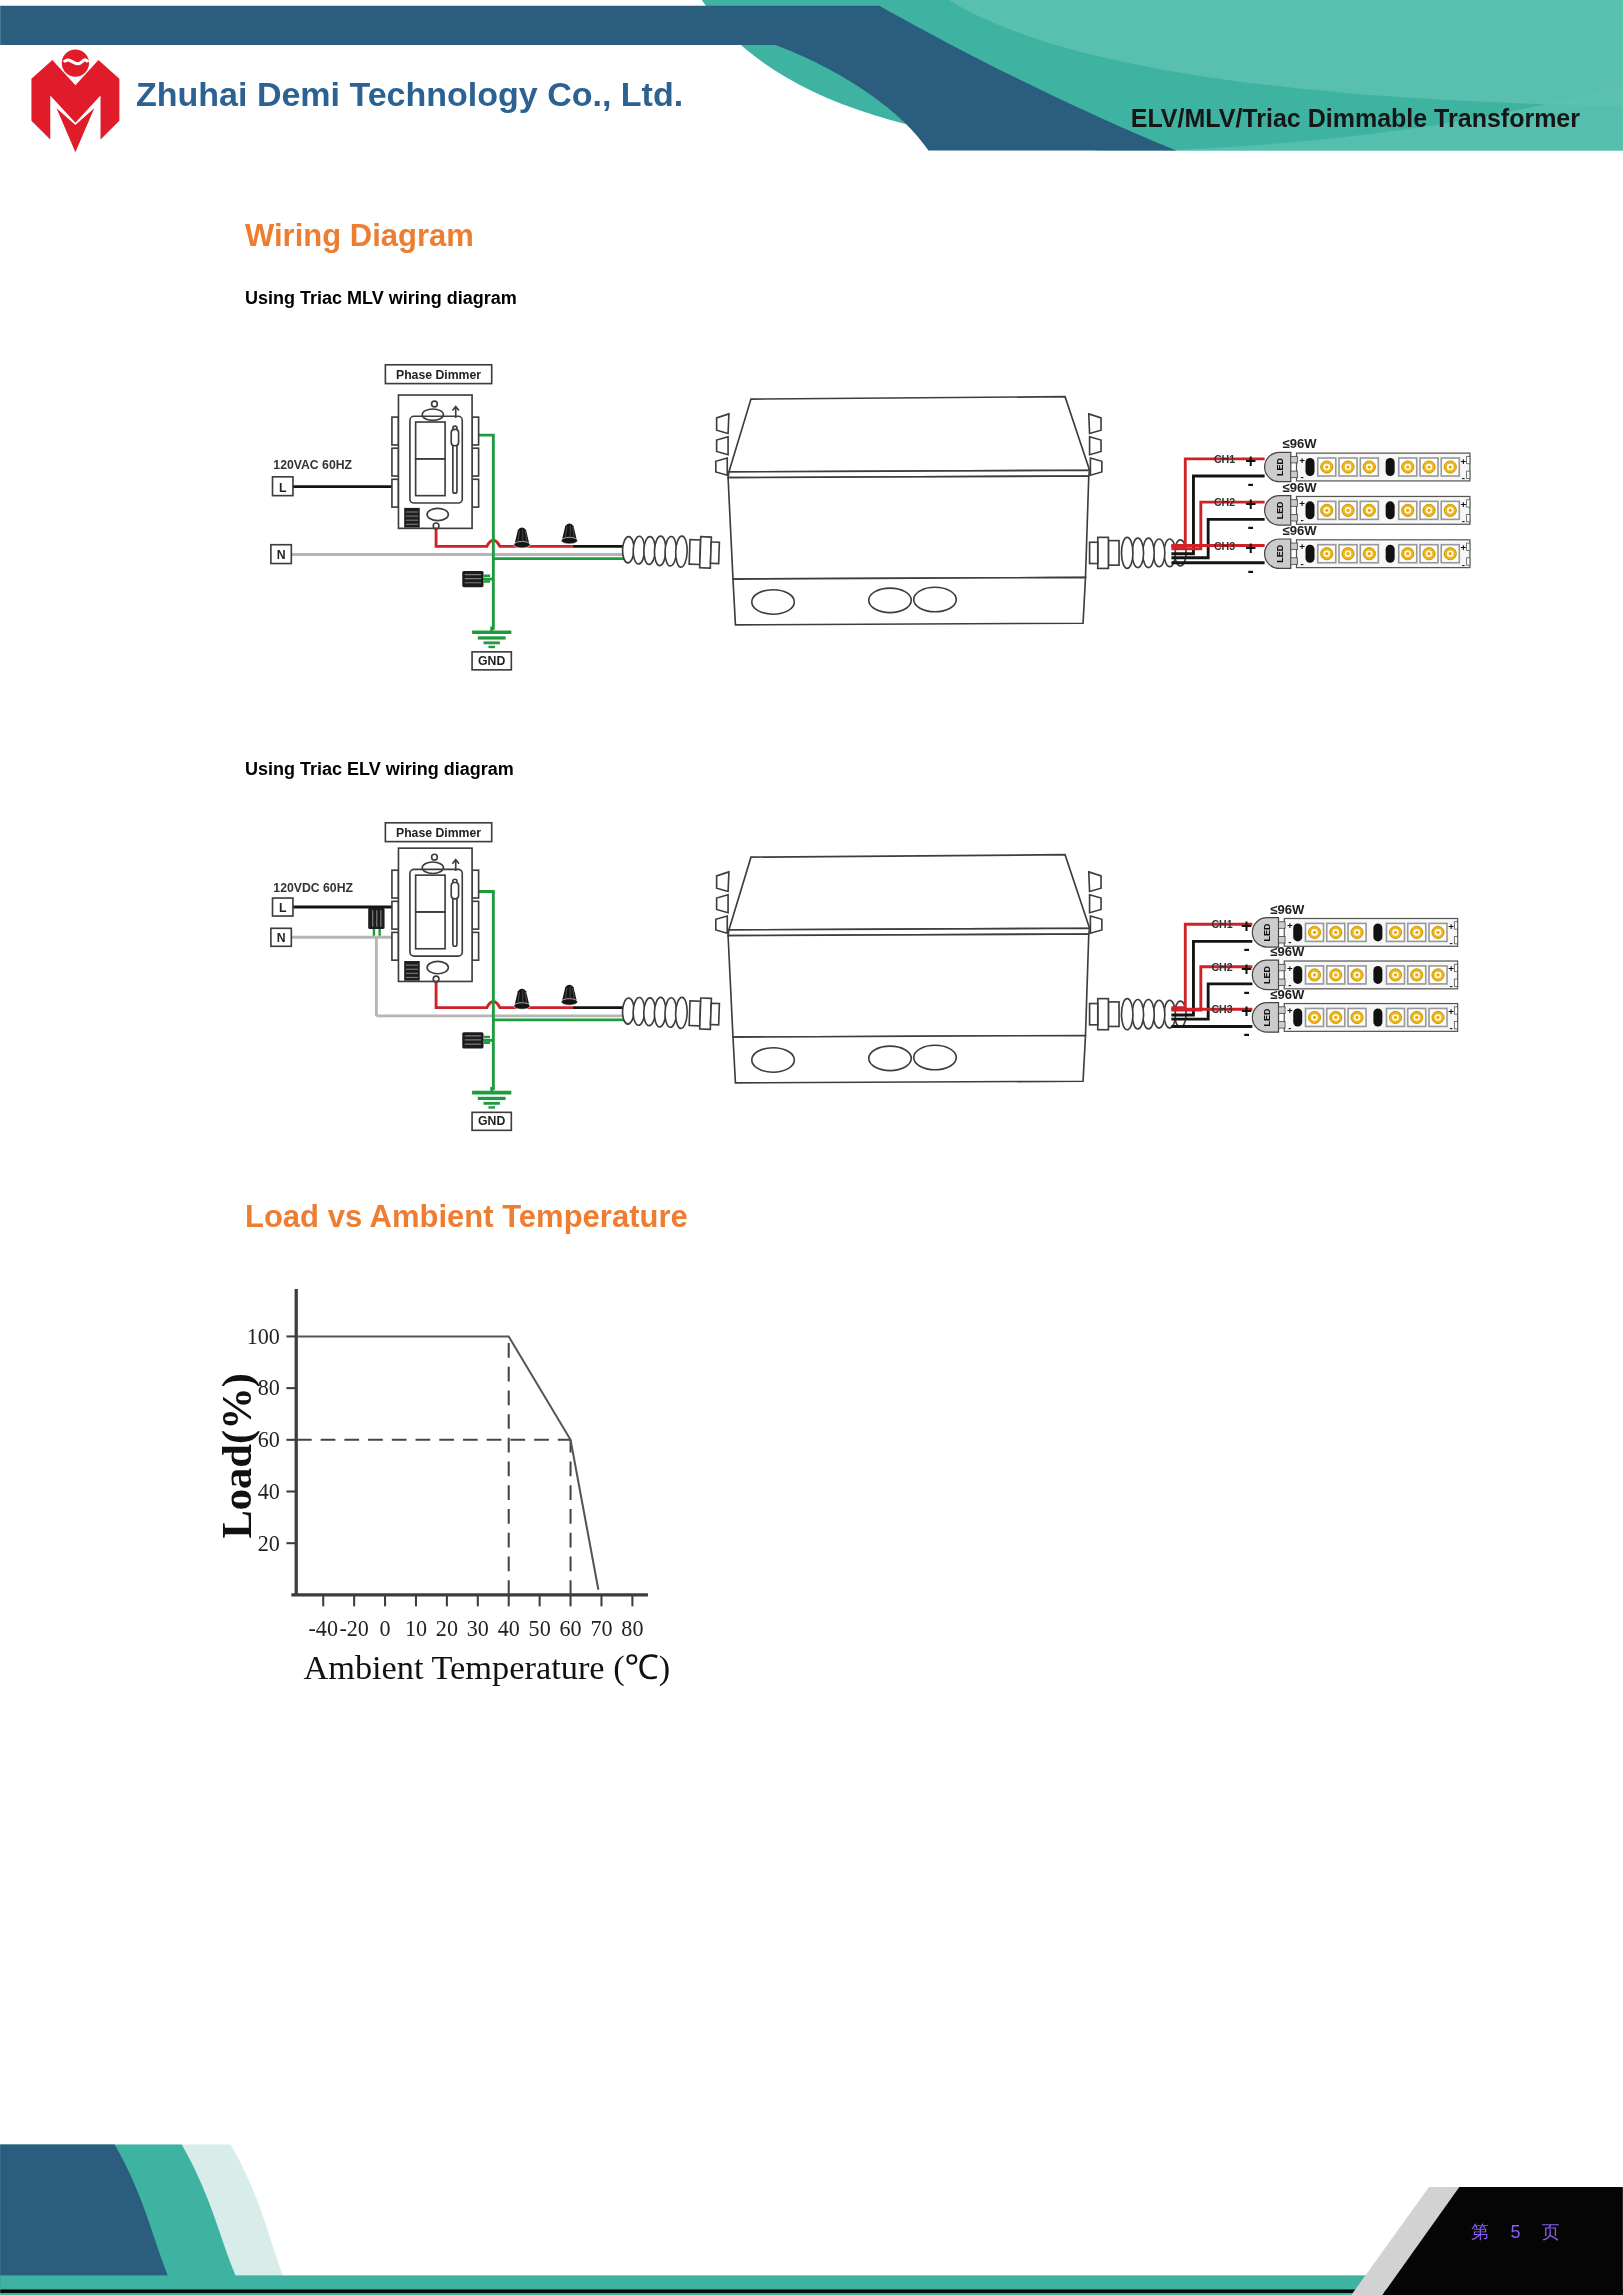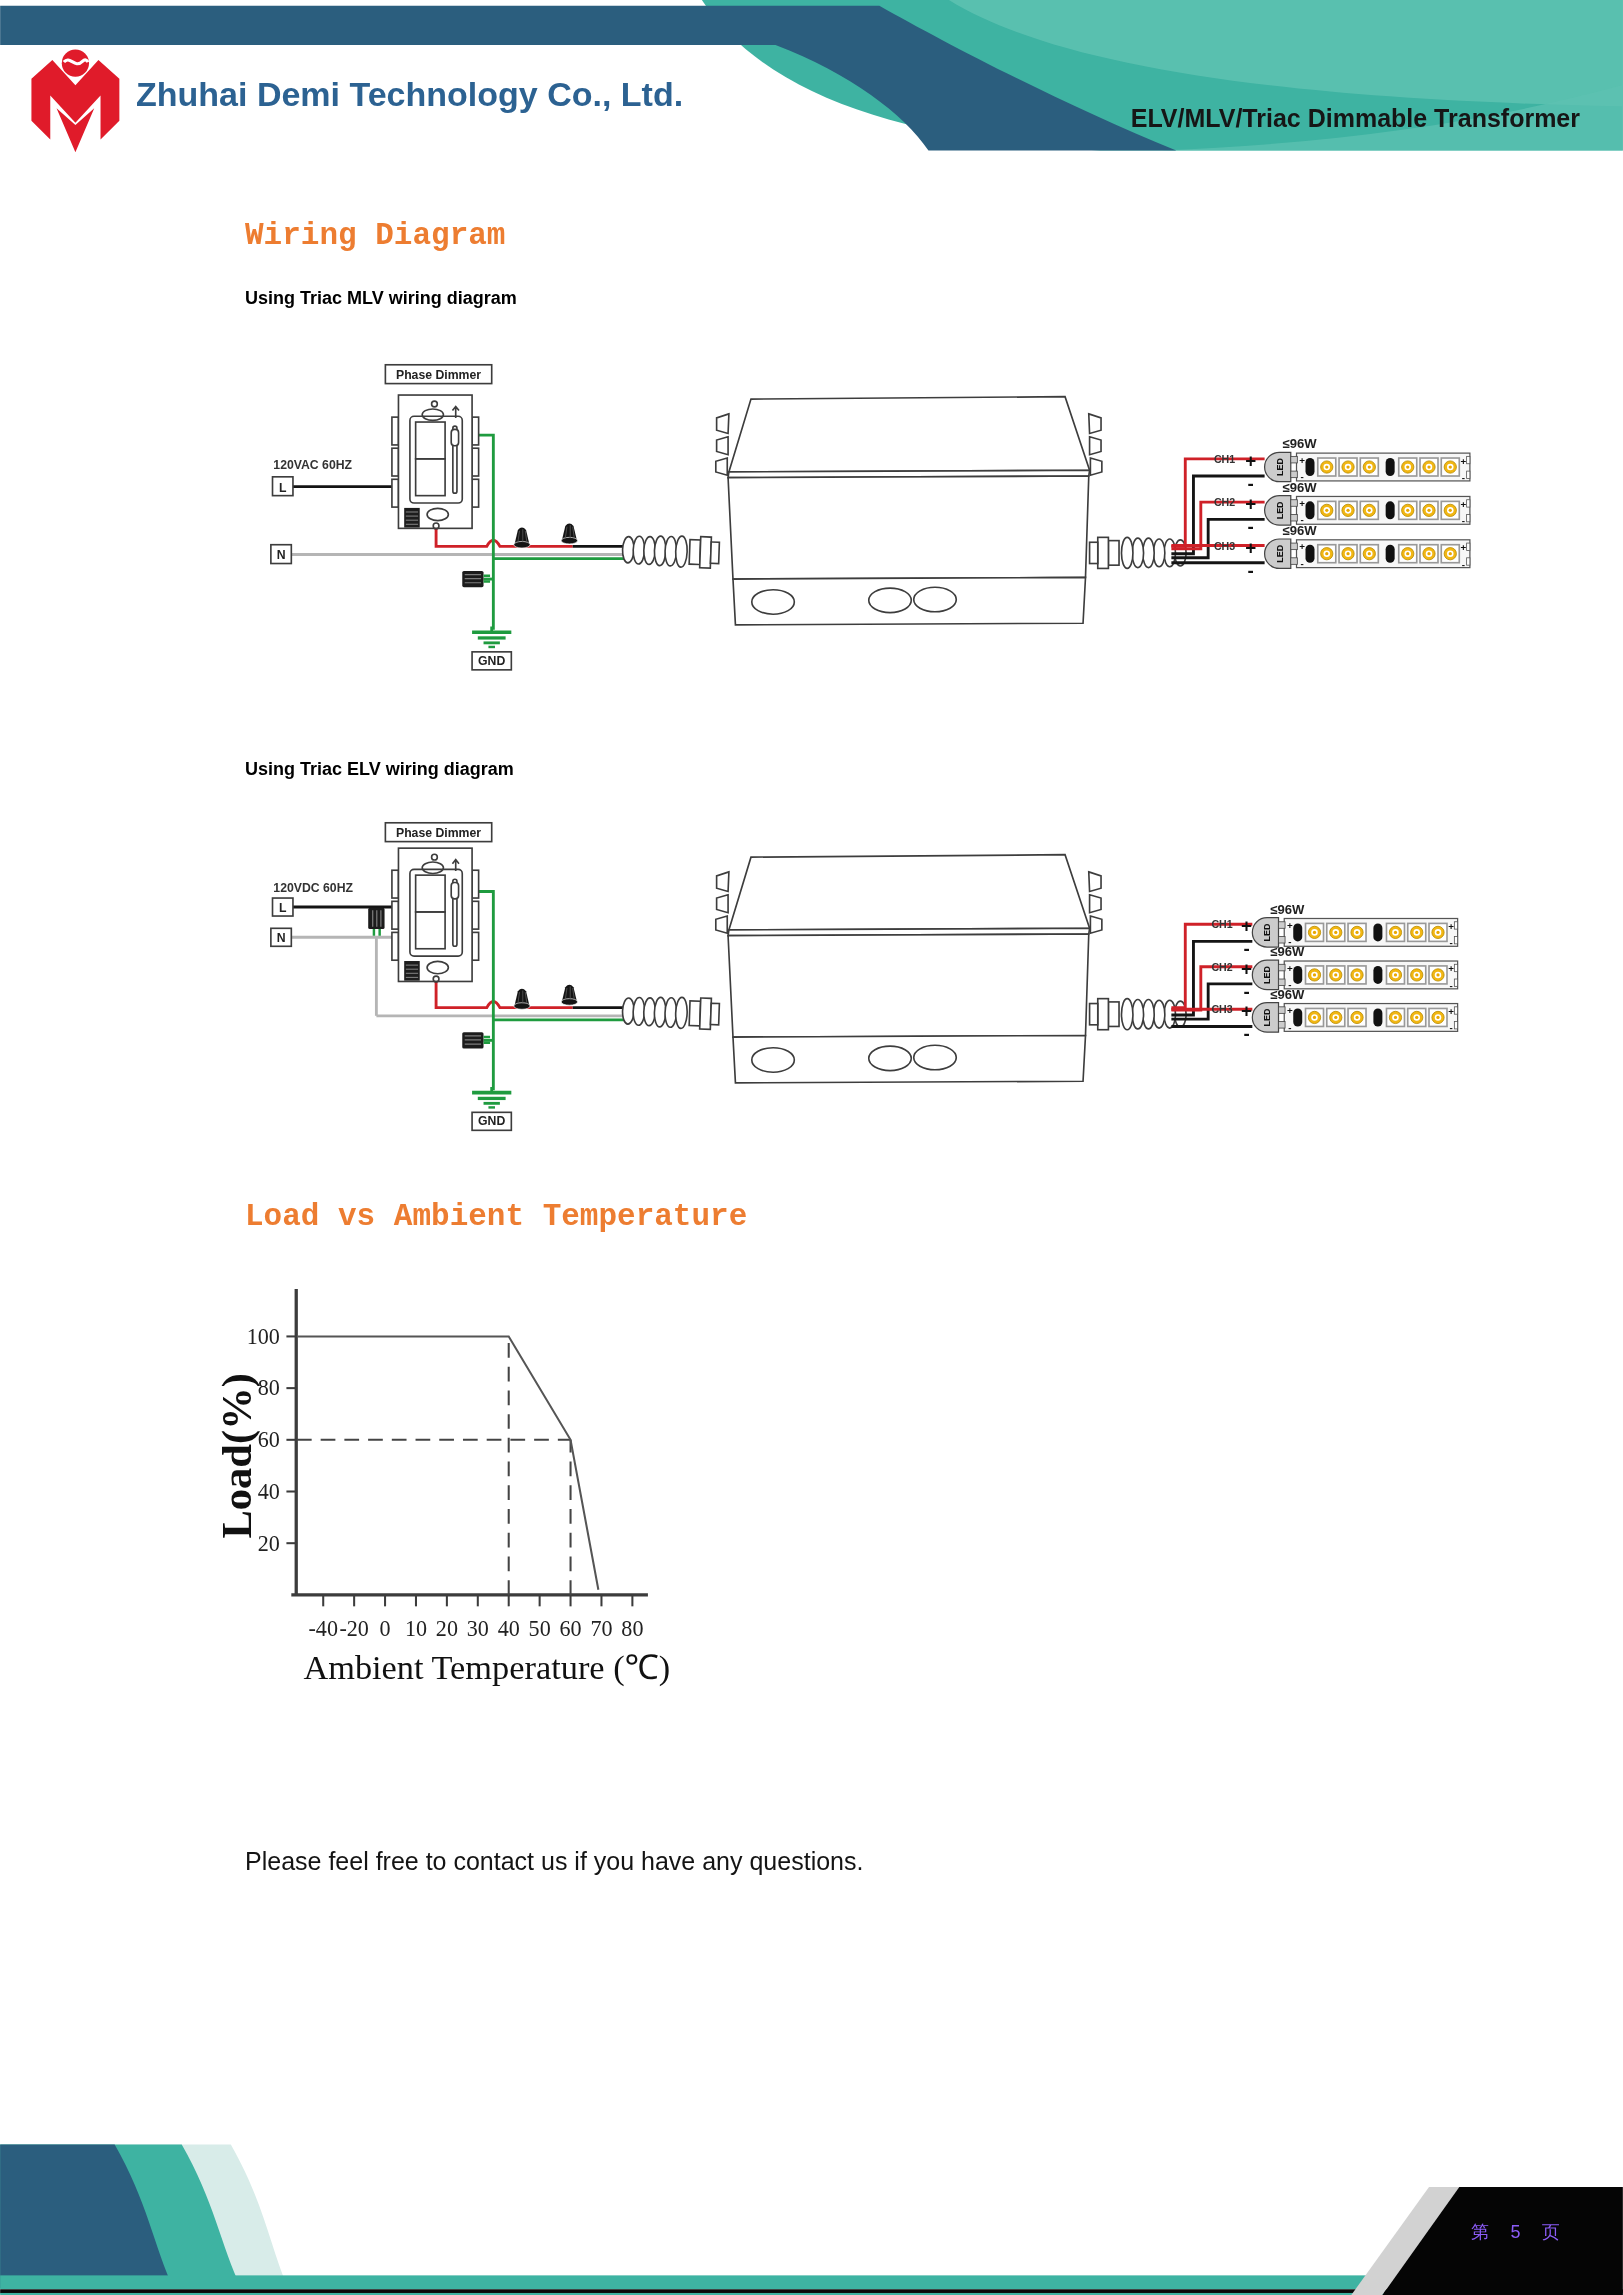--- a/index.html
+++ b/index.html
@@ -10,21 +10,21 @@
   html,body{margin:0;padding:0;background:#888;}
   .page{position:relative;width:1623px;height:2295px;background:#fff;overflow:hidden;
         font-family:"Liberation Sans",sans-serif;}
   .overlay{position:absolute;left:0;top:0;z-index:1;}
   .txt{position:absolute;z-index:2;white-space:nowrap;}
   .company{left:136px;top:75px;font-size:34px;font-weight:bold;color:var(--company-blue);text-align:right;}
   .series-title{right:21px;top:9.8px;font-size:30px;font-weight:bold;color:var(--orange);
      text-shadow:-1.6px -1.6px 0 #fff,1.6px -1.6px 0 #fff,-1.6px 1.6px 0 #fff,1.6px 1.6px 0 #fff,
                  0 -2.5px 0 #fff,0 2.5px 0 #fff,-2.5px 0 0 #fff,2.5px 0 0 #fff;}
   .subtitle{right:43px;top:74px;font-size:25px;font-weight:bold;color:#161616;margin-top:30px;}
-  .h-orange{left:245px;font-size:31px;font-weight:bold;color:var(--orange);font-family:Liberation Mono, monospace;}
+  .h-orange{left:245px;font-size:31px;font-weight:bold;color:var(--orange);}
   .h-sub{left:245px;font-size:18px;font-weight:bold;color:#000;}
   .note{left:245px;top:1847px;font-size:25px;color:#141414;}
   .pagenum{left:1471px;top:2220px;font-size:18px;color:#8b5cf6;letter-spacing:8.2px;z-index:3;}
   
   .ol{fill:#fff;stroke:#3d3d3d;stroke-width:2px;}
   .oln{fill:none;stroke:#3d3d3d;stroke-width:2px;}
   .wk{stroke:var(--wire-black);stroke-width:3.5px;fill:none;}
   .wr{stroke:var(--wire-red);stroke-width:3.5px;fill:none;}
   .wg{stroke:var(--wire-green);stroke-width:3.5px;fill:none;}
   .wy{stroke:var(--wire-gray);stroke-width:3.5px;fill:none;}
@@ -324,17 +324,16 @@
   </svg>
 
   <div class="txt company">Zhuhai Demi Technology Co., Ltd.</div>
   <div class="txt subtitle">ELV/MLV/Triac Dimmable Transformer</div>
 
   <div class="txt h-orange" style="top:218px">Wiring Diagram</div>
   <div class="txt h-sub" style="top:288px">Using Triac MLV wiring diagram</div>
   <div class="txt h-sub" style="top:759px">Using Triac ELV wiring diagram</div>
   <div class="txt h-orange" style="top:1199px">Load vs Ambient Temperature</div>
 
-  <div class="txt note">Please feel free to contact us if you have any questions.</div>
   <div class="txt pagenum">第 5 页</div>
 
 </div>
 
 
 </body></html>

